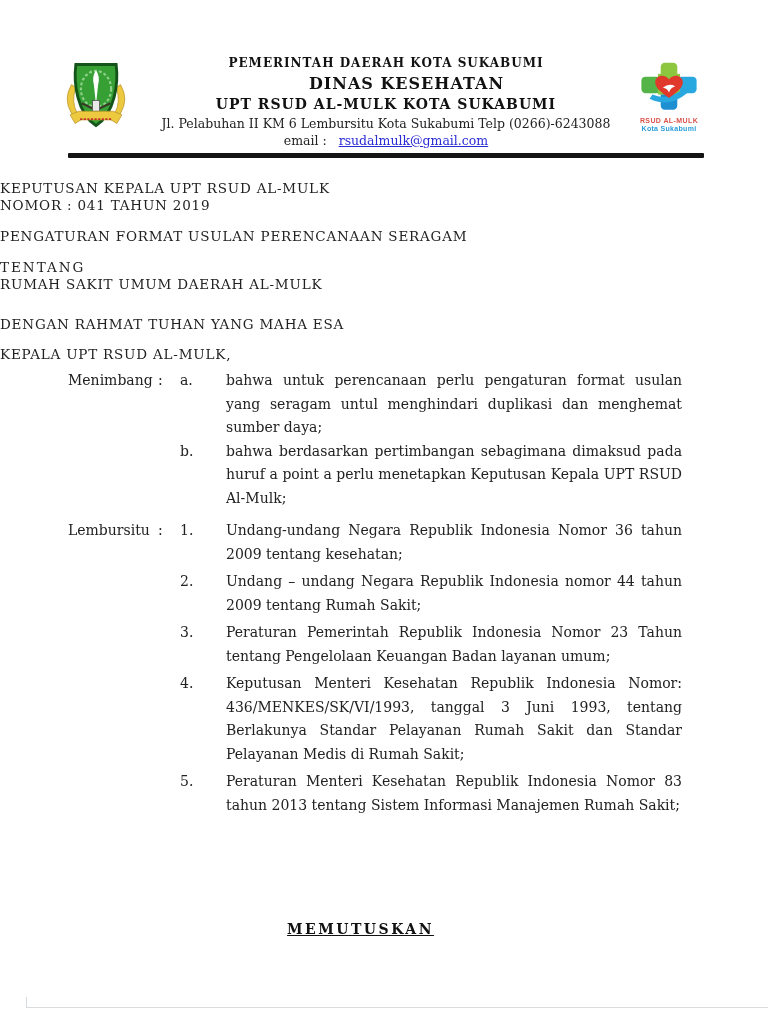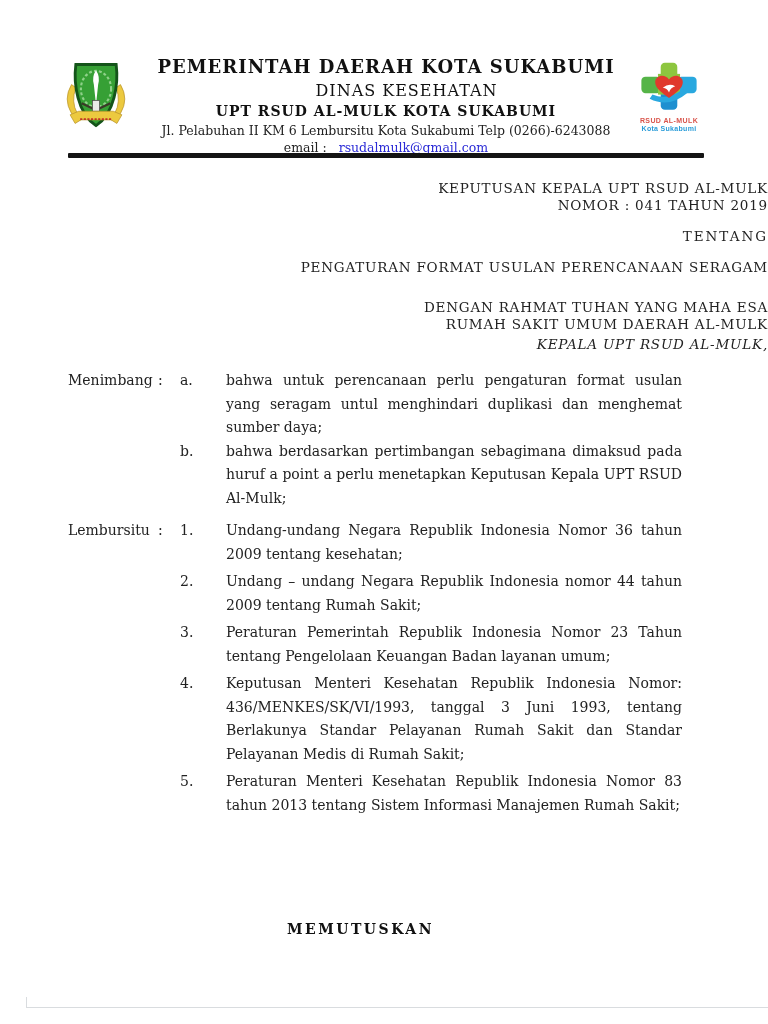--- a/index.html
+++ b/index.html
@@ -2,52 +2,52 @@
 <html><head>
 <meta charset="utf-8">
 <style>
   * { margin:0; padding:0; box-sizing:border-box; }
   html,body { background:#ffffff; }
   body { width:768px; height:1024px; font-family:"DejaVu Serif","Liberation Serif",serif; color:#1a1a1a; }
   .page { position:relative; width:768px; height:1024px; background:#fff; overflow:hidden; }
 
   
   .letterhead-text { position:absolute; top:56px; left:70px; width:632px; text-align:center; }
-  .lh1 { font-size:18px; font-weight:bold; letter-spacing:1px; color:#111; }
-  .lh2 { font-size:16px; font-weight:normal; letter-spacing:1px; margin-top:4px; color:#111;padding-left:41px; }
+  .lh1 { font-size:12px; font-weight:bold; letter-spacing:1px; color:#111; }
+  .lh2 { font-size:16px; font-weight:bold; letter-spacing:1px; margin-top:4px; color:#111;padding-left:41px; }
   .lh3 { font-size:14px; font-weight:bold; letter-spacing:1px; margin-top:3px; color:#111; }
   .lh-addr { font-size:12.5px; margin-top:4px; color:#222; }
   .lh-email { font-size:12.5px; margin-top:2px; color:#222; }
   .lh-email a { color:#2b2bd6; text-decoration:underline; cursor:pointer;margin-left:8px; }
 
   .logo-left { position:absolute; left:60px; top:60px; width:72px; height:78px; }
   .logo-right { position:absolute; left:628px; top:62px; width:82px; height:74px; text-align:center; }
   .logo-right .cap1 { font-family:"Liberation Sans",sans-serif; font-size:7px; font-weight:bold; color:#d9534a; letter-spacing:0.4px; line-height:8px; margin-top:1px; }
   .logo-right .cap2 { font-family:"Liberation Sans",sans-serif; font-size:7px; font-weight:bold; color:#2a9cd8; letter-spacing:0.3px; line-height:8px; }
 
   .rule { position:absolute; top:153px; left:68px; width:636px; height:5px; background:#141414; border-radius:1px; }
 
   
-  .title-block { position:absolute; top:180px; left:0; width:768px; text-align:right; color:#222; }
+  .title-block { position:absolute; top:180px; left:0; width:768px; text-align:left; color:#222; }
   .t-line { font-size:13.5px; letter-spacing:0.8px; line-height:17px; }
   .gap-sm { margin-top:14px; }
   .gap-md { margin-top:23px; }
-  .gap-xs { margin-top:3px;font-style:italic; }
+  .gap-xs { margin-top:13px; }
 
   
   .doc-body { position:absolute; top:369px; left:68px; width:614px; font-size:14px; line-height:23.5px; color:#222; }
   .item-row { display:grid; grid-template-columns:90px 22px 46px 1fr; align-items:start; }
   .cell-label { text-align:left; }
   .cell-colon { text-align:left; }
   .cell-marker { text-align:left; }
   .cell-text { text-align:justify; }
   .sect-gap { height:9px; }
   .item-gap { height:4px; }
 
-  .memutuskan { position:absolute; top:921px; left:0; width:721px; text-align:center; font-weight:bold; font-size:14px; letter-spacing:2.5px; color:#111; }
+  .memutuskan { position:absolute; top:921px; left:0; width:721px; text-align:center; font-weight:bold; font-size:14px; letter-spacing:2.5px; color:#111;text-decoration:underline; }
 
   .scan-edge-h { position:absolute; top:1007px; left:26px; width:742px; height:1px; background:#d9dcdf; }
   .scan-edge-v { position:absolute; top:997px; left:26px; width:1px; height:11px; background:#d9dcdf; }
 </style>
 </head>
 <body>
 
 <div class="page">
 
   <div class="logo-left">
@@ -95,24 +95,24 @@
     </svg>
     <div class="cap1">RSUD AL-MULK</div>
     <div class="cap2">Kota Sukabumi</div>
   </div>
 
   <div class="rule"></div>
 
   <div class="title-block">
     <div class="t-line">KEPUTUSAN KEPALA UPT RSUD AL-MULK</div>
     <div class="t-line">NOMOR : 041 TAHUN 2019</div>
+    <div class="t-line gap-sm">PENGATURAN FORMAT USULAN PERENCANAAN SERAGAM</div>
     <div class="t-line gap-sm" style="letter-spacing:2px;">TENTANG</div>
-    <div class="t-line gap-sm">PENGATURAN FORMAT USULAN PERENCANAAN SERAGAM</div>
+    <div class="t-line">RUMAH SAKIT UMUM DAERAH AL-MULK</div>
     <div class="t-line gap-md">DENGAN RAHMAT TUHAN YANG MAHA ESA</div>
-    <div class="t-line">RUMAH SAKIT UMUM DAERAH AL-MULK</div>
     <div class="t-line gap-xs">KEPALA UPT RSUD AL-MULK,</div>
   </div>
 
   <div class="doc-body">
 
     <div class="item-row">
       <div class="cell-label">Menimbang</div>
       <div class="cell-colon">:</div>
       <div class="cell-marker">a.</div>
       <div class="cell-text">bahwa untuk perencanaan perlu pengaturan  format usulan yang seragam untul menghindari duplikasi dan menghemat sumber daya;</div>

